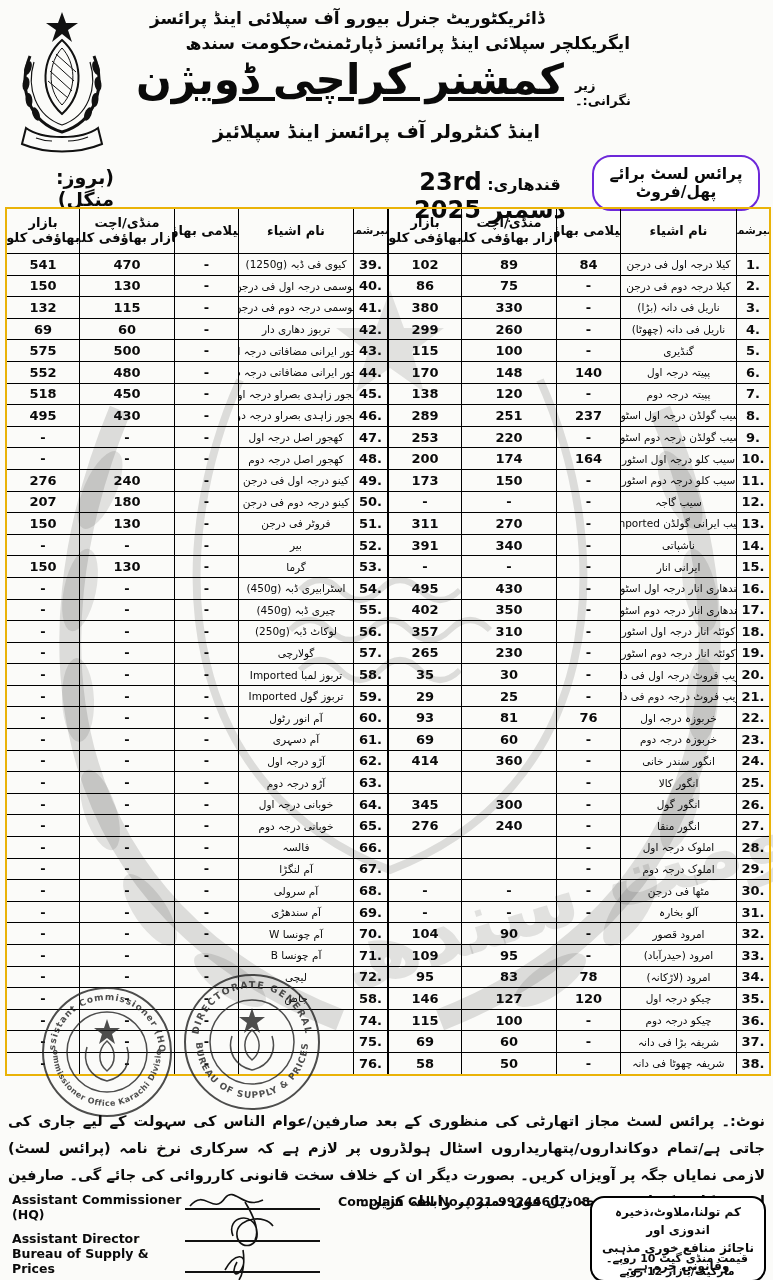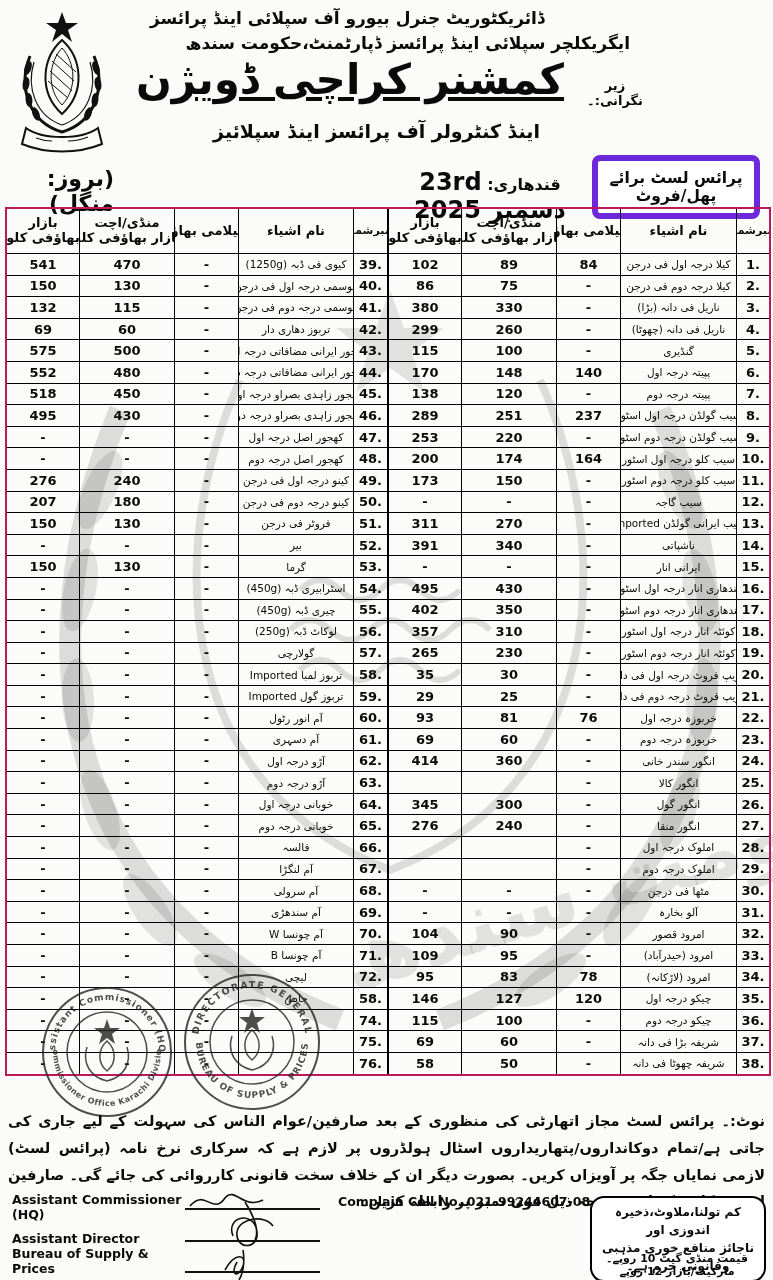--- a/index.html
+++ b/index.html
@@ -7,32 +7,32 @@
     width:773px;height:1280px;position:relative;background:#fbfbf9;
     font-family:"DejaVu Sans","Liberation Sans",sans-serif;color:#0a0a0a;
     overflow:hidden;
   }
   .urdu{direction:rtl;unicode-bidi:plaintext;}
   .abs{position:absolute;}
 
   
   .hdr-line1{top:8px;left:150px;width:480px;text-align:left;font-size:17px;font-weight:bold;}
   .hdr-line2{top:33px;left:150px;width:480px;text-align:right;font-size:17px;font-weight:bold;}
-  .hdr-supervision{top:78px;left:575px;width:80px;font-size:13px;font-weight:bold;text-align:center;}
+  .hdr-supervision{top:78px;left:575px;width:80px;font-size:13px;font-weight:bold;text-align:left;}
   .hdr-title{top:55px;left:130px;width:440px;text-align:center;font-size:42px;font-weight:bold;letter-spacing:1px;text-decoration:underline;}
   .hdr-subtitle{top:120px;left:180px;width:360px;text-align:right;font-size:19px;font-weight:bold;}
-  .list-box{top:155px;left:592px;width:168px;border:6px solid #6d28d9;border-radius:8px;
+  .list-box{top:155px;left:592px;width:168px;border:2px solid #6d28d9;border-radius:19px;
     text-align:center;font-size:15.5px;font-weight:bold;padding:8px 4px;box-sizing:border-box;background:#fff;}
   .date-line{top:168px;left:395px;width:190px;font-size:16px;font-weight:bold;text-align:center;}
   .date-line b{font-size:24px;}
-  .day-line{top:166px;left:4px;width:110px;font-size:22px;font-weight:bold;}
+  .day-line{top:166px;left:4px;width:110px;font-size:19px;font-weight:bold;}
 
   
   .price-table{
-    left:5px;top:207px;width:762px;border:2px solid #be185d;background:transparent;z-index:3;
+    left:5px;top:207px;width:762px;border:2px solid #eab308;background:transparent;z-index:3;
     box-sizing:content-box;
   }
   .trow{display:grid;grid-template-columns:72px 95px 64px 115px 34px 74px 95px 64px 116px 33px;}
   .tcell{
     border-left:1.5px solid #000;border-top:1.5px solid #000;
     display:flex;align-items:center;justify-content:center;
     min-height:20.6px;font-size:13px;font-weight:bold;overflow:hidden;white-space:nowrap;
   }
   .trow .tcell:first-child{border-left:none;}
   .trow.hdr .tcell{border-top:none;min-height:44px;font-size:13px;flex-direction:column;line-height:1.15;}

